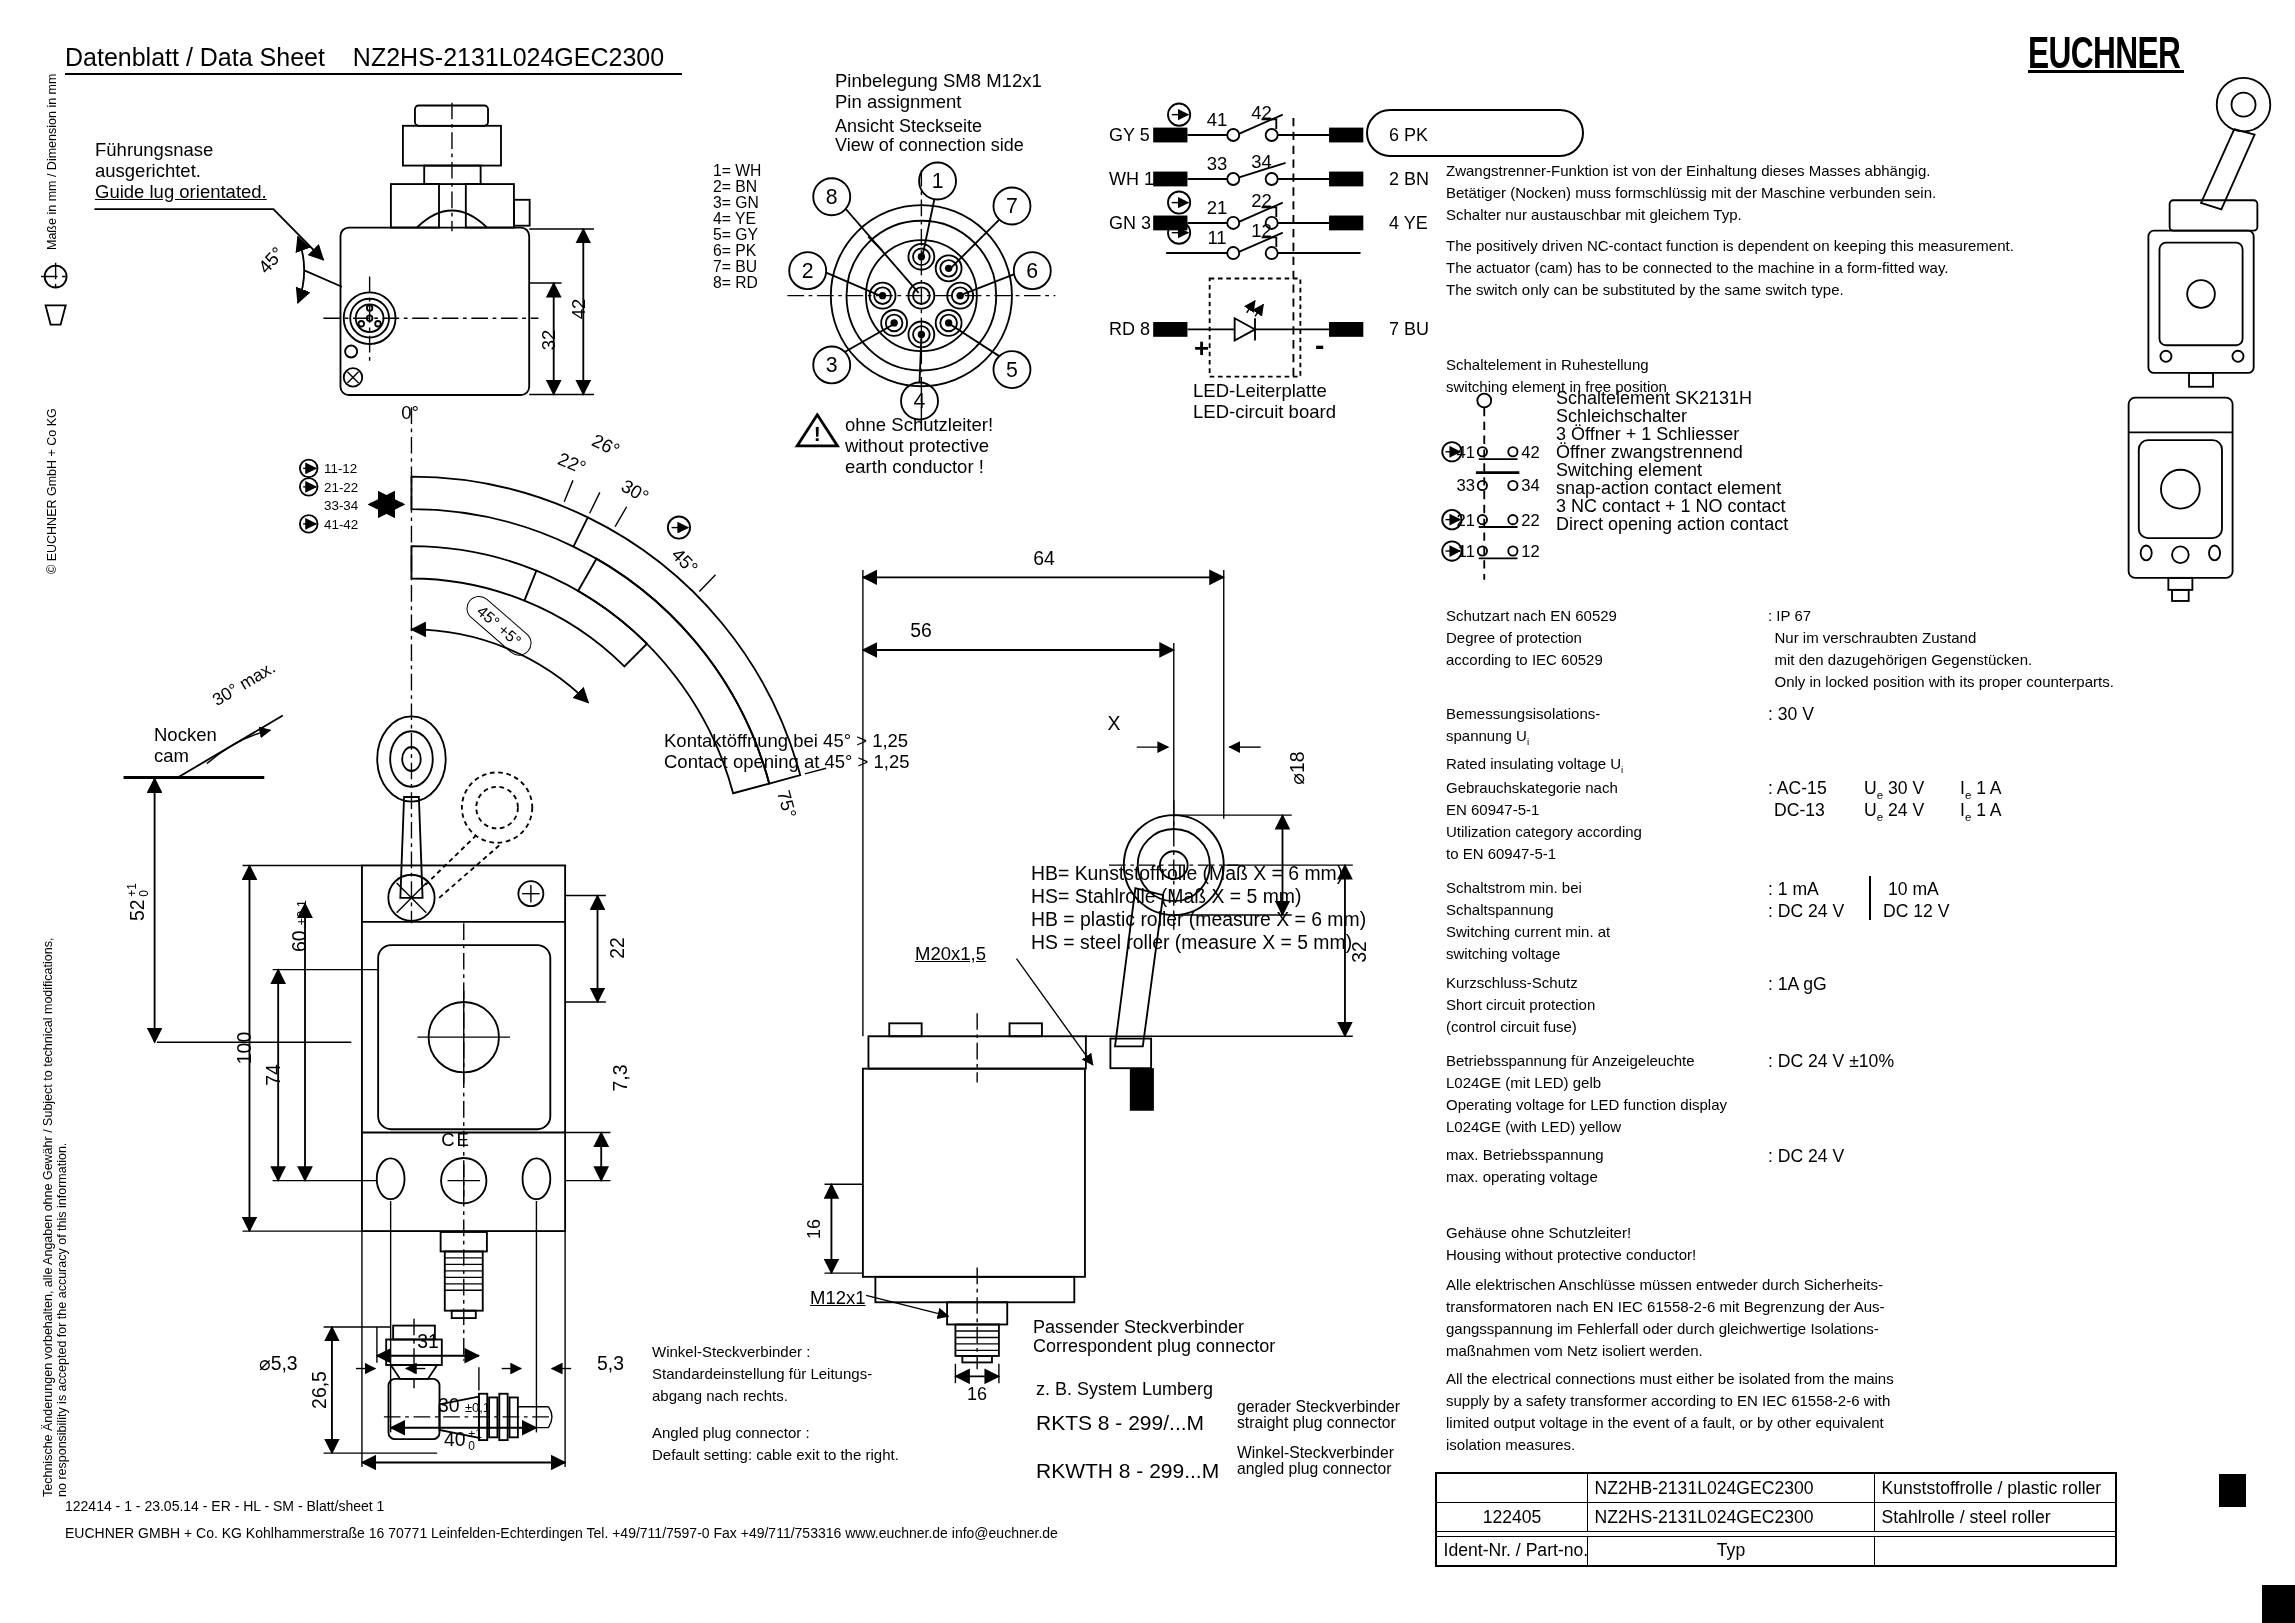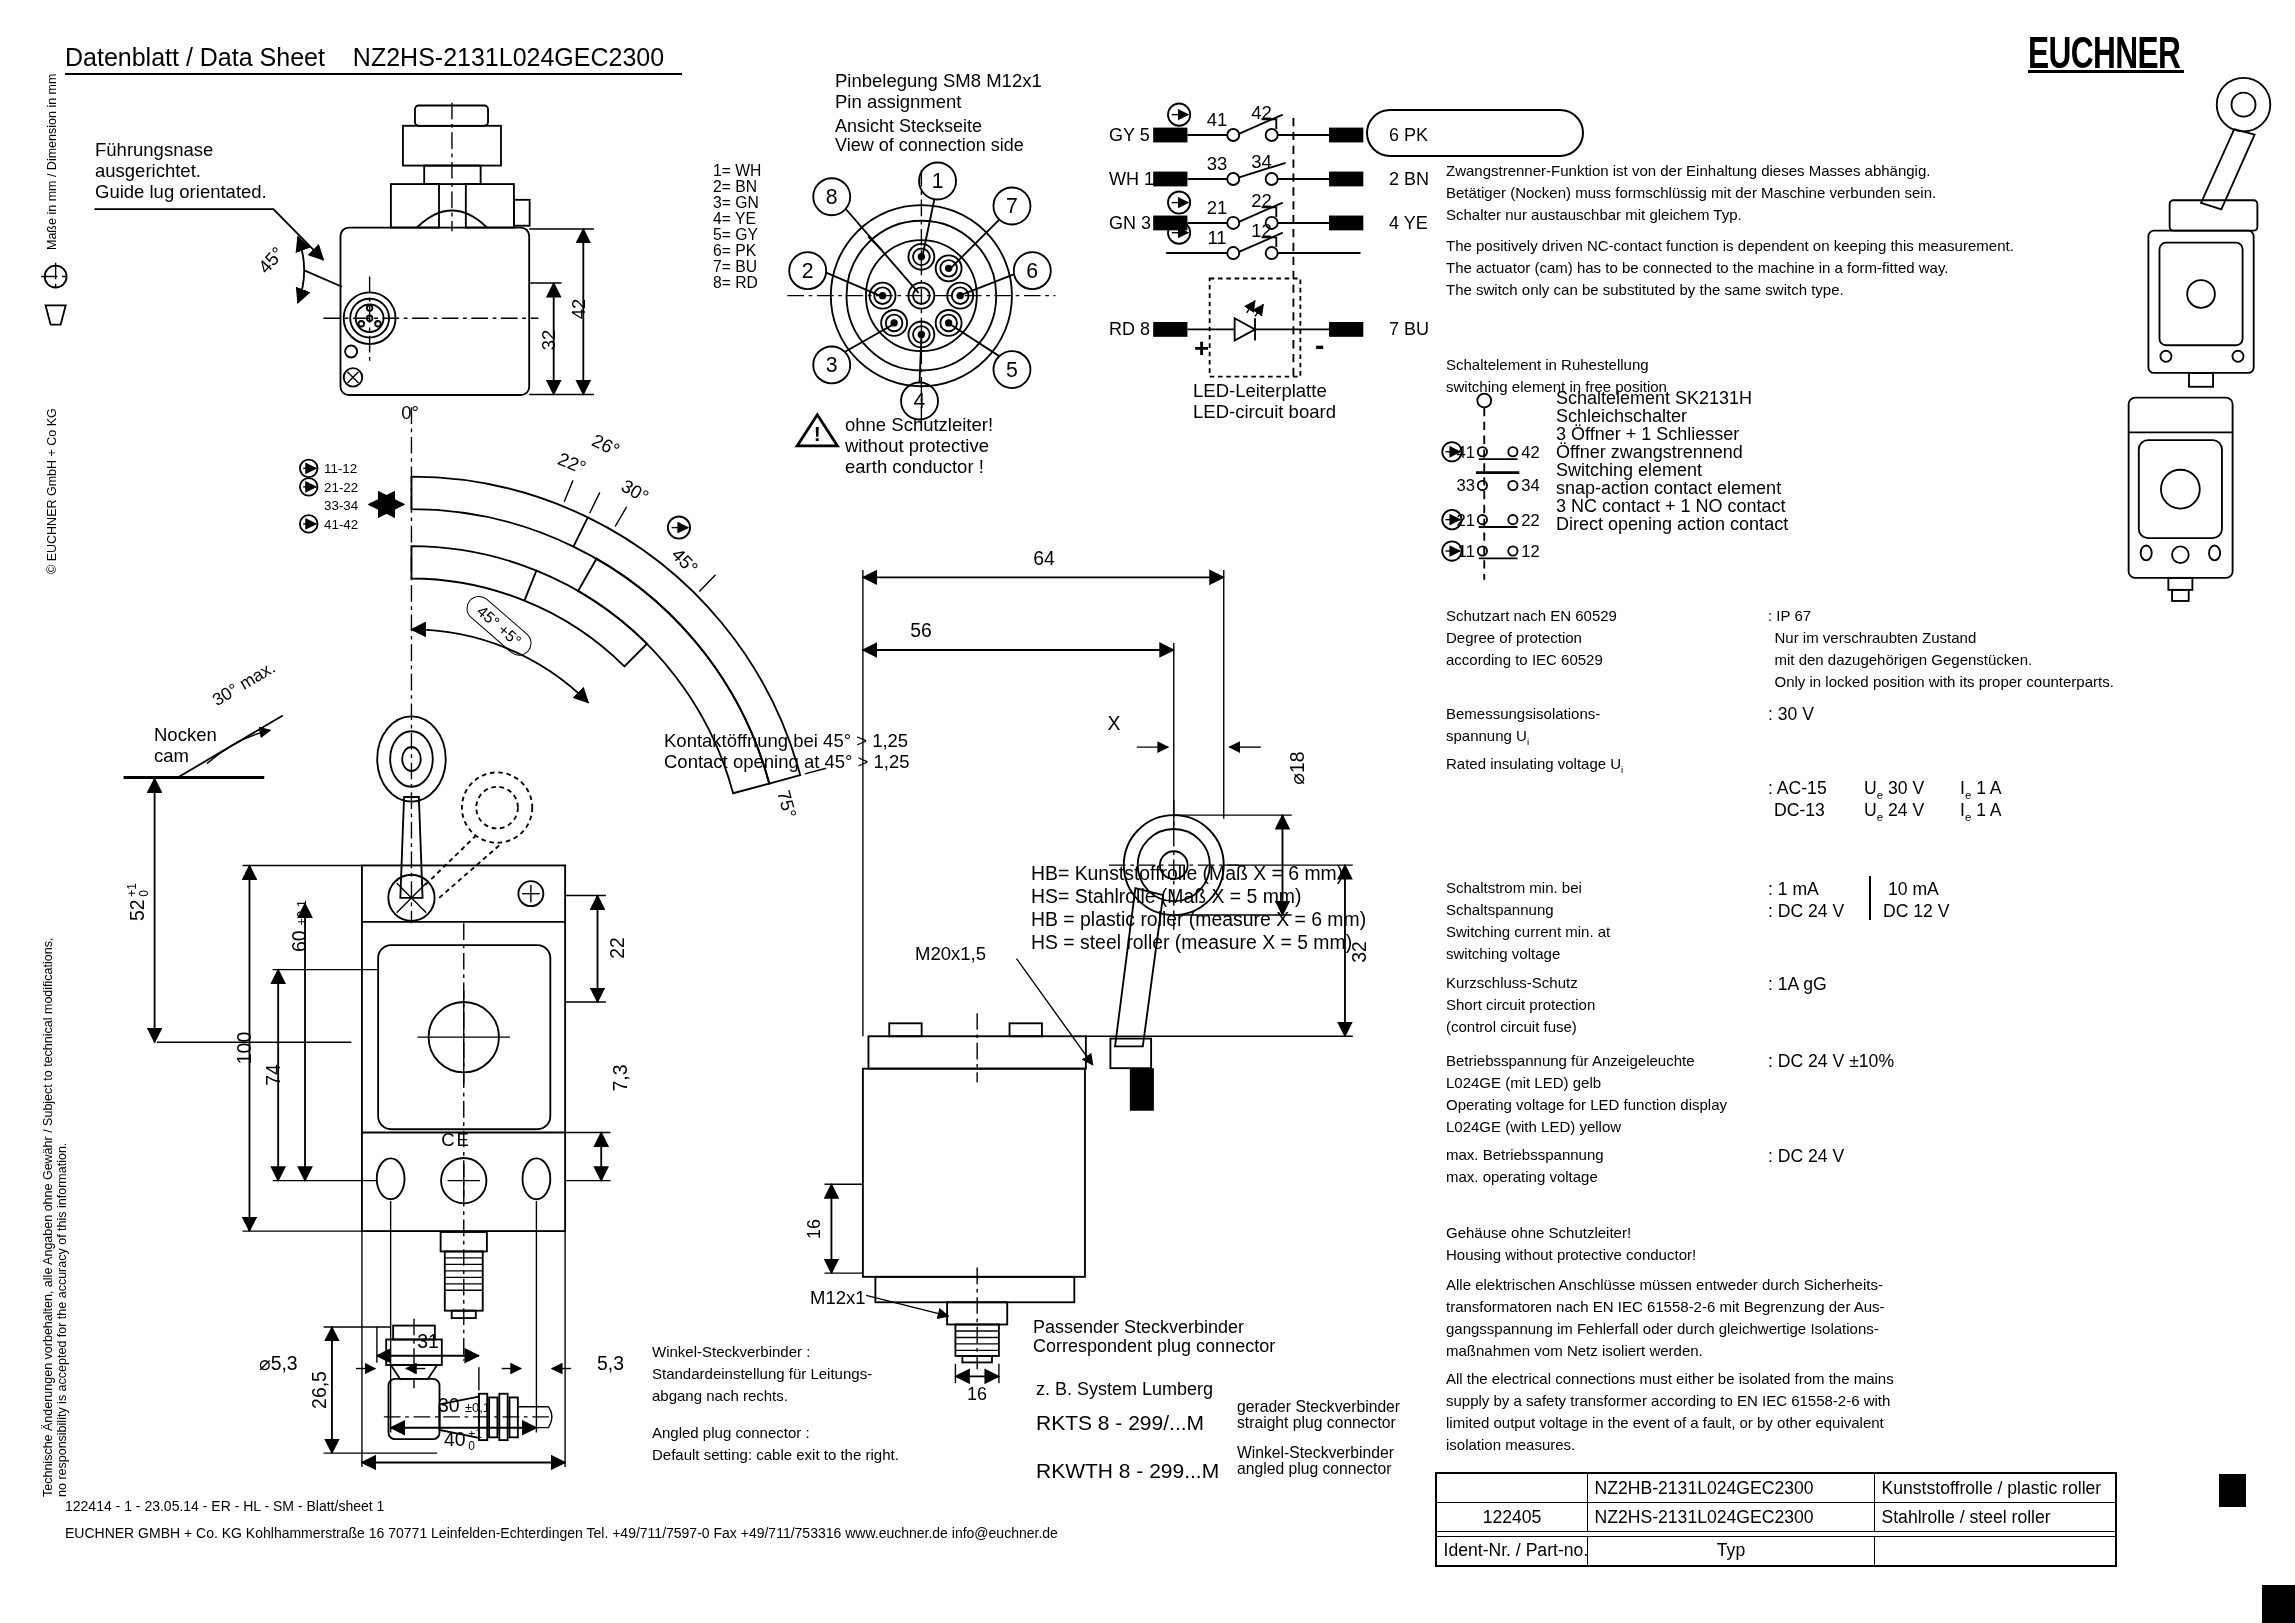--- a/index.html
+++ b/index.html
@@ -4,21 +4,21 @@
 <style>
   html,body{margin:0;padding:0;background:#888;}
   .page{position:relative;width:2295px;height:1623px;background:#fff;
         font-family:"Liberation Sans","DejaVu Sans",sans-serif;color:#000;overflow:hidden;}
   .l{position:absolute;white-space:nowrap;font-size:17.6px;line-height:1.1;}
   .b{position:absolute;white-space:nowrap;font-size:15px;line-height:22px;}
   .f27{font-size:12.5px;line-height:14px}.f29{font-size:13.4px;line-height:18.5px}
   .f30{font-size:14px}.f34{font-size:15.7px;line-height:16px}.f36{font-size:18px;line-height:18.5px}
   .f40{font-size:18.5px;line-height:21px}.f42{font-size:19.4px;line-height:23px}
   .f46{font-size:21px}.f54{font-size:25px}
-  .u{}
+  .u{text-decoration:underline;}
   .hr{position:absolute;background:#000;}
   .blk{position:absolute;background:#000;}
   .pill{position:absolute;border:2.3px solid #000;border-radius:24px;}
   svg{position:absolute;overflow:visible;}
   svg line,svg path,svg rect,svg circle,svg ellipse,svg polygon,svg polyline
      {stroke:#000;fill:none;stroke-width:4;}
   svg .fl{fill:#000;stroke:none;}
   svg .w6{stroke-width:6}.w7{stroke-width:7}.w3{stroke-width:3}
   svg .dash{stroke-dasharray:18 12}
   svg .dashf{stroke-dasharray:10 8}
@@ -341,20 +341,26 @@
     <div style="padding-left:6.5px">Nur im verschraubten Zustand</div>
     <div style="padding-left:6.5px">mit den dazugehörigen Gegenstücken.</div>
     <div style="padding-left:6.5px">Only in locked position with its proper counterparts.</div>
   </div>
   <div class="b" style="left:1446px;top:703px">
     <div>Bemessungsisolations-</div>
     <div><span>spannung U</span><sub>i</sub></div>
     <div><span>Rated insulating voltage U</span><sub>i</sub></div>
   </div>
   <span class="l" style="left:1768px;top:705px">:  30 V</span>
+  <div class="b" style="left:1446px;top:777px">
+    <div>Gebrauchskategorie nach</div>
+    <div>EN 60947-5-1</div>
+    <div>Utilization category according</div>
+    <div>to EN 60947-5-1</div>
+  </div>
   <span class="l" style="left:1768px;top:779px">: AC-15</span>
   <span class="l" style="left:1864px;top:779px"><span>U</span><sub>e</sub><span> 30 V</span></span>
   <span class="l" style="left:1960px;top:779px"><span>I</span><sub>e</sub><span>  1 A</span></span>
   <span class="l" style="left:1774px;top:801px">DC-13</span>
   <span class="l" style="left:1864px;top:801px"><span>U</span><sub>e</sub><span> 24 V</span></span>
   <span class="l" style="left:1960px;top:801px"><span>I</span><sub>e</sub><span>  1 A</span></span>
   <div class="b" style="left:1446px;top:877px">
     <div>Schaltstrom min. bei</div>
     <div>Schaltspannung</div>
     <div>Switching current min. at</div>

